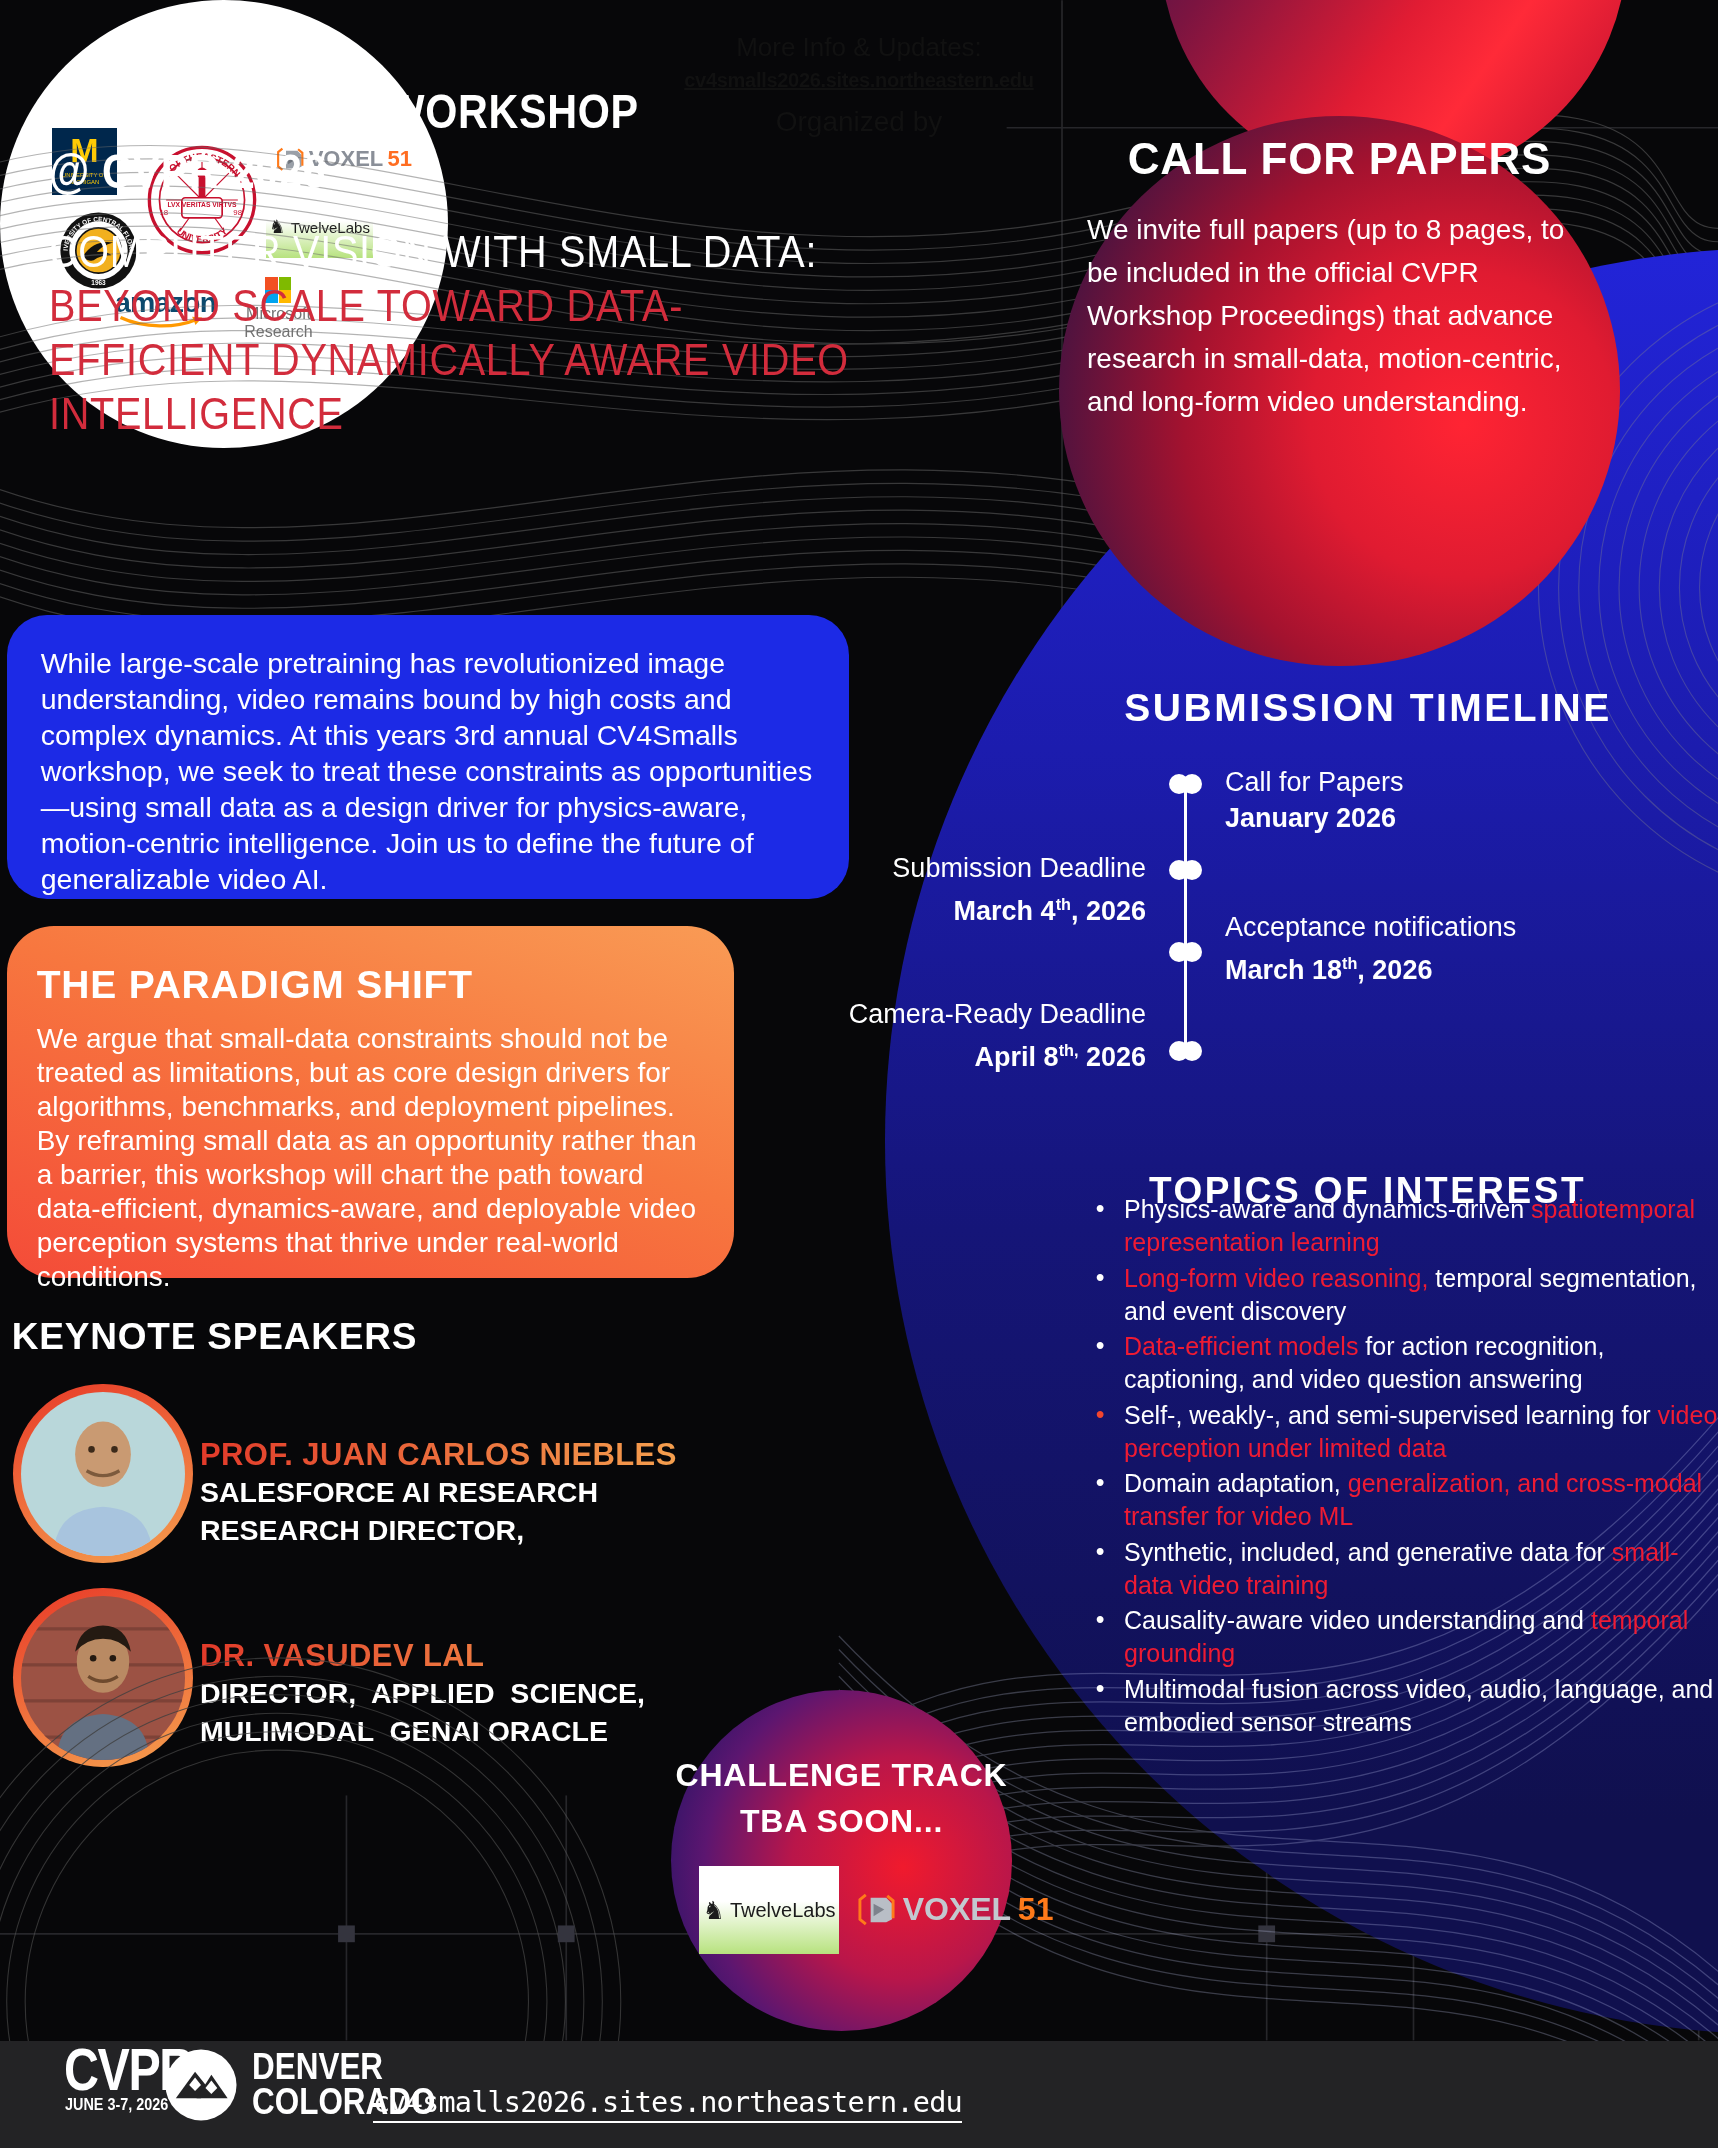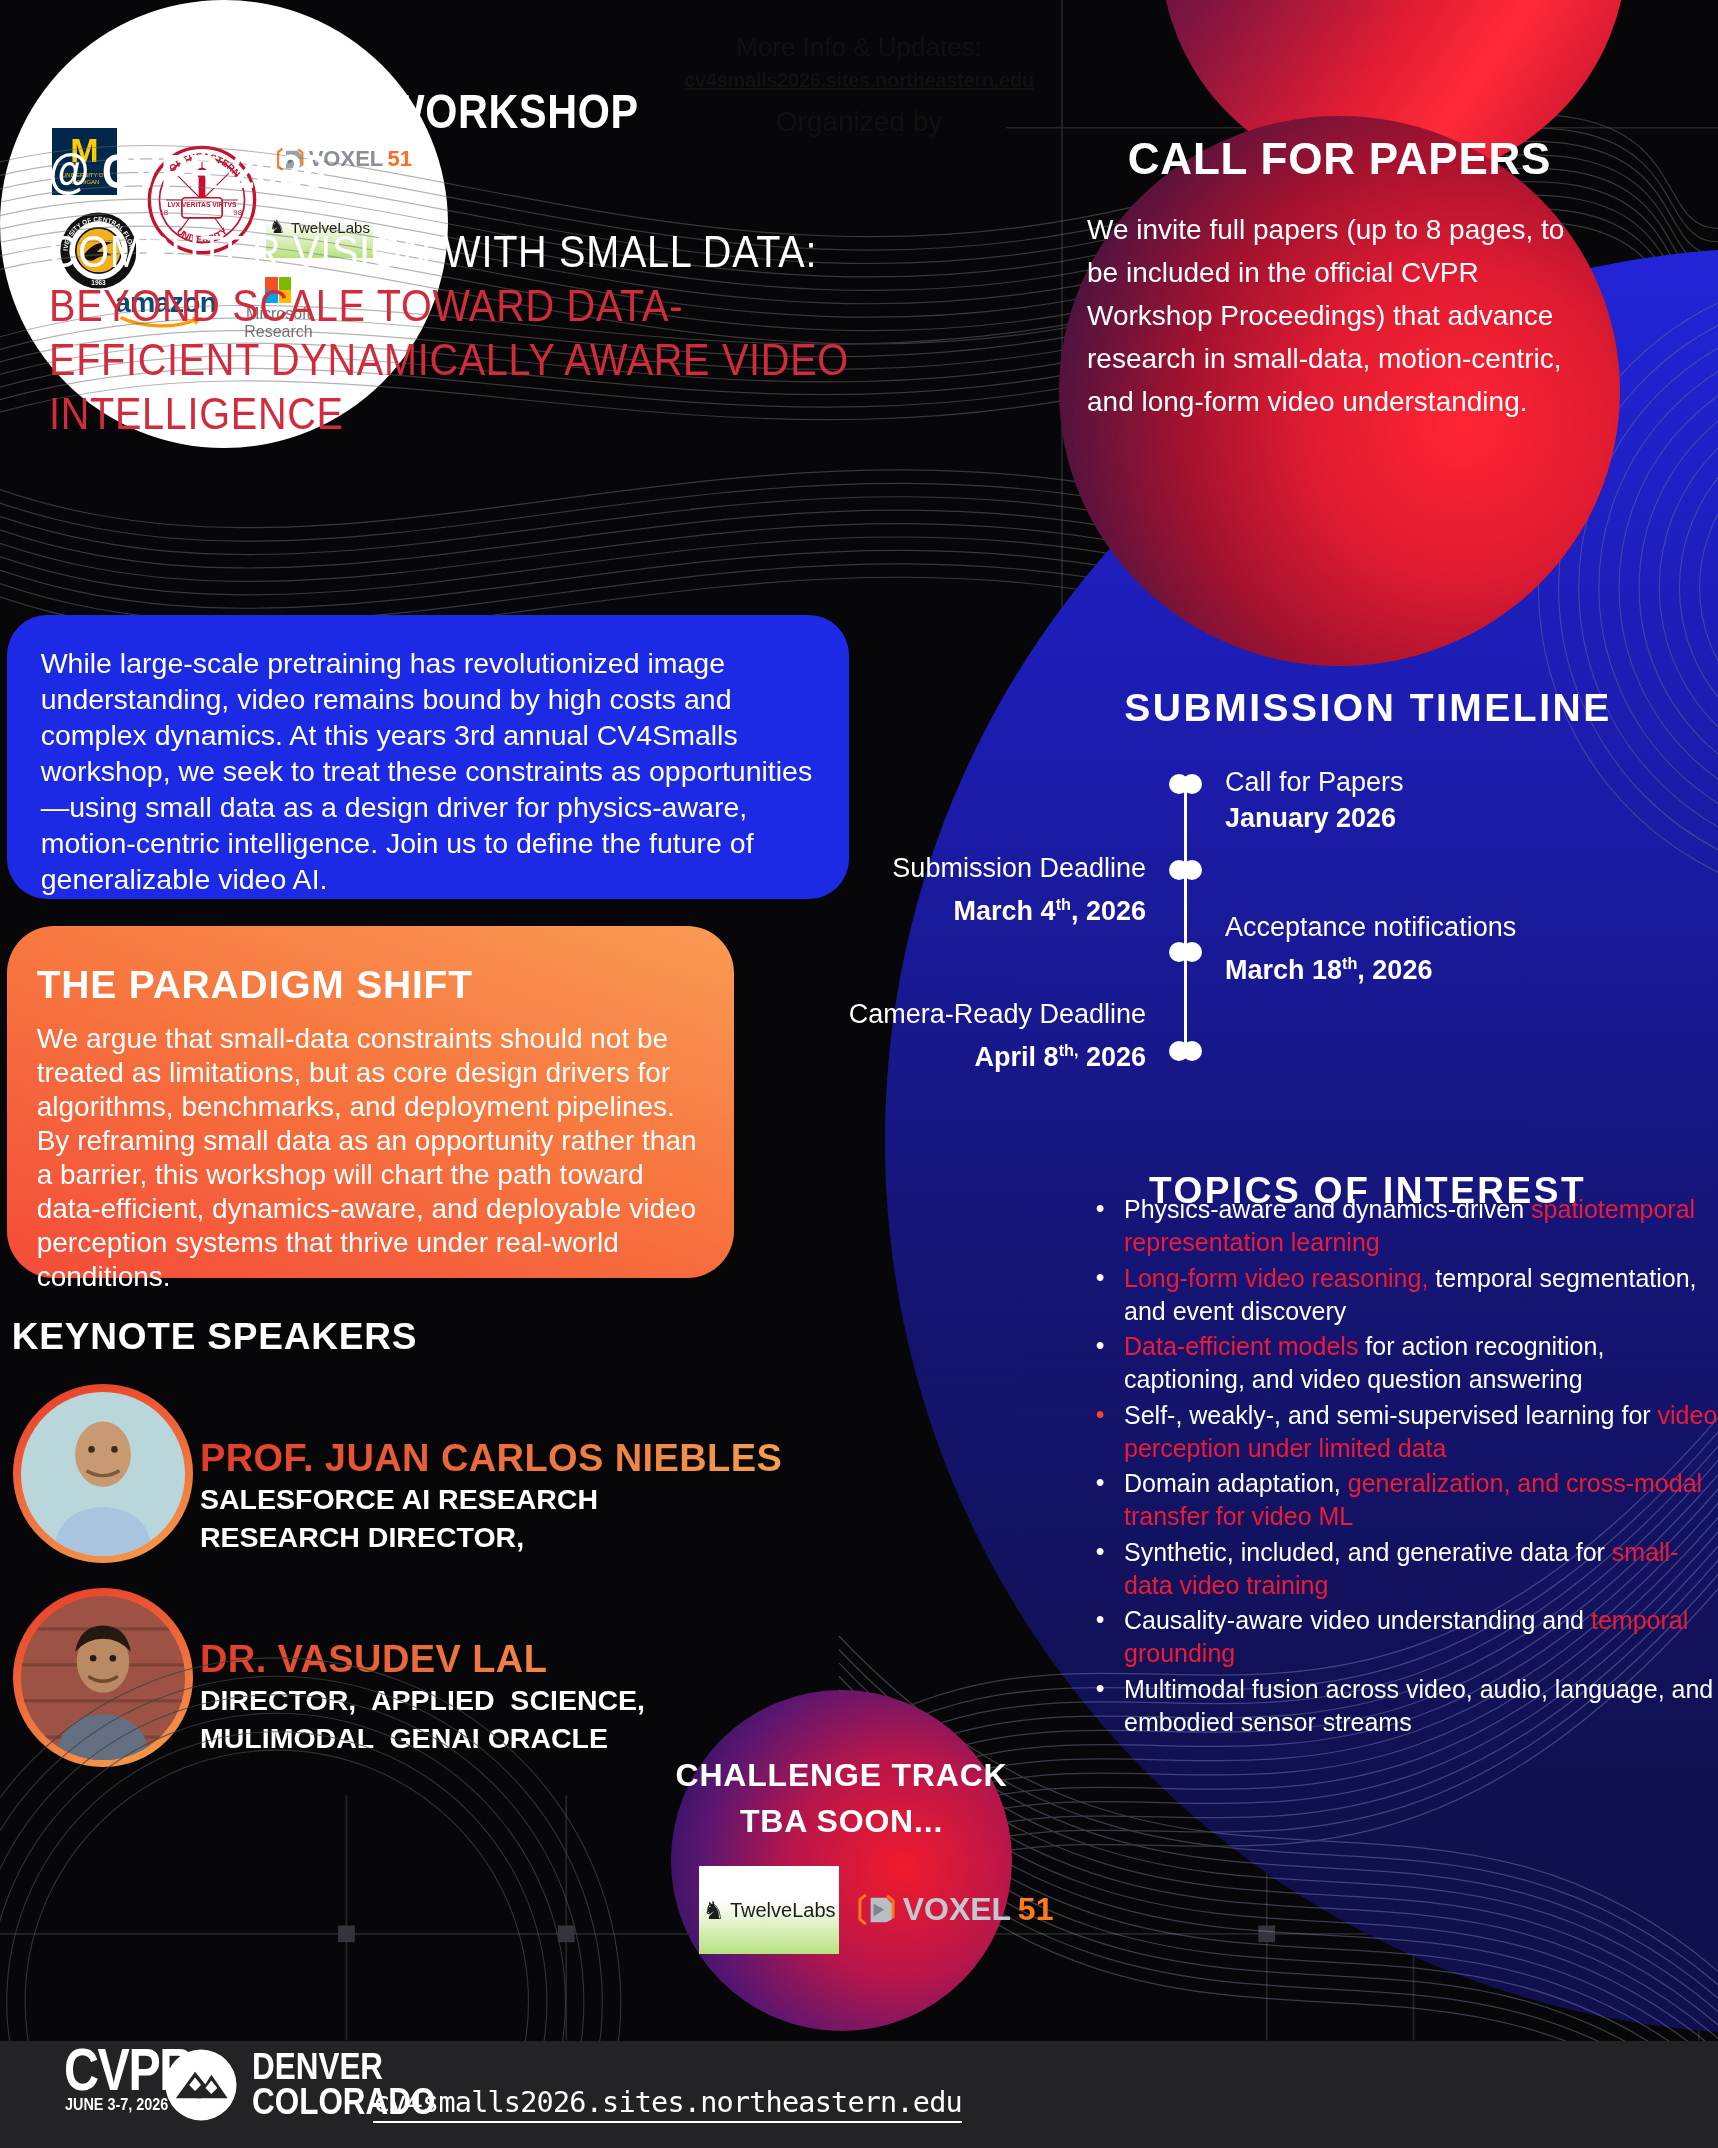--- a/index.html
+++ b/index.html
@@ -30,21 +30,21 @@
   .paradigmBox{left:6.7px;top:926px;width:727px;height:352px;border-radius:47px;z-index:5;
     background:linear-gradient(200deg,#f99b55 0%,#f7773f 45%,#f44b38 100%);
     box-sizing:border-box;padding:22px 30px 0 30px;}
   .paradigmBox h2{margin:15px 0 15px 0;font-size:39px;letter-spacing:0.8px;}
   .paradigmBox .txt{font-size:28px;line-height:34px;font-weight:500;}
   .keynoteH{left:11.7px;top:1316px;font-size:37px;font-weight:700;z-index:5;letter-spacing:0.8px;}
   .speaker{z-index:5;}
   .avatarRing{position:absolute;border-radius:50%;padding:7.6px;
     background:linear-gradient(160deg,#e83a28,#f59f4e);}
   .avatarRing svg{display:block;border-radius:50%;}
-  .spName{font-size:38px;font-weight:700;letter-spacing:0.4px;color:#f08038;}
+  .spName{font-size:31px;font-weight:700;letter-spacing:0.4px;color:#f08038;}
   @supports ((-webkit-background-clip:text) or (background-clip:text)){
     .spName{background:linear-gradient(90deg,#e23a2a,#f59f4e);-webkit-background-clip:text;background-clip:text;color:transparent;}
   }
   .spRole{font-size:28.5px;font-weight:700;line-height:38px;white-space:pre-wrap;}
 
   
   .cfpH{left:1059px;top:134px;width:561px;text-align:center;font-size:44px;font-weight:700;z-index:6;letter-spacing:0.8px;}
   .cfpTxt{left:1087px;top:208px;width:505px;font-size:28px;line-height:43px;z-index:6;}
 
   

